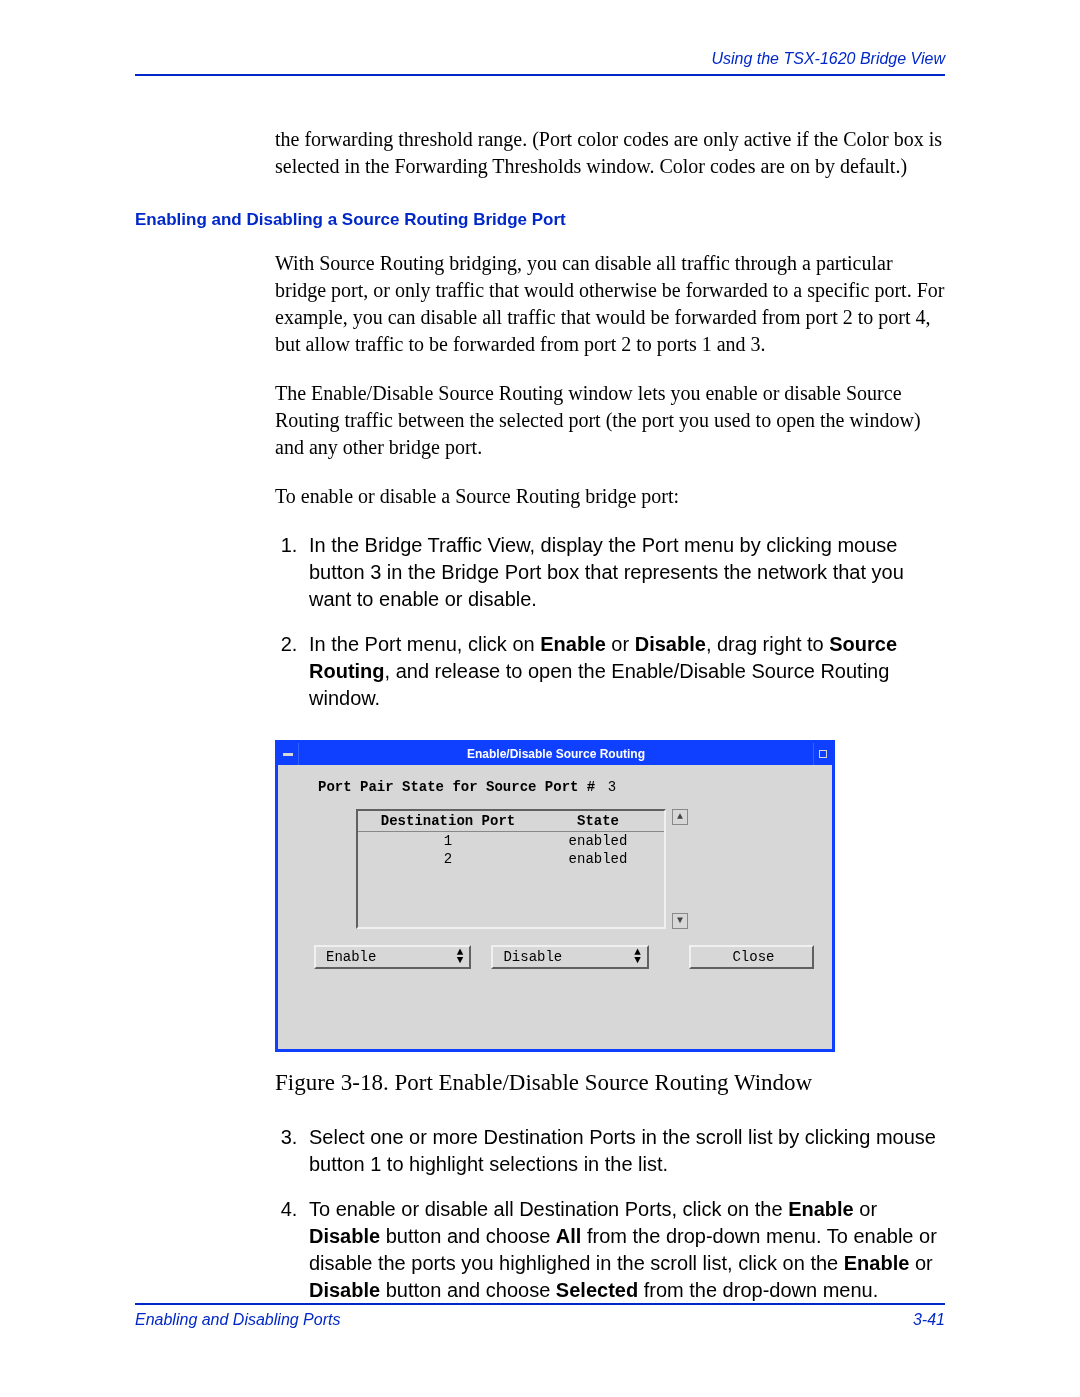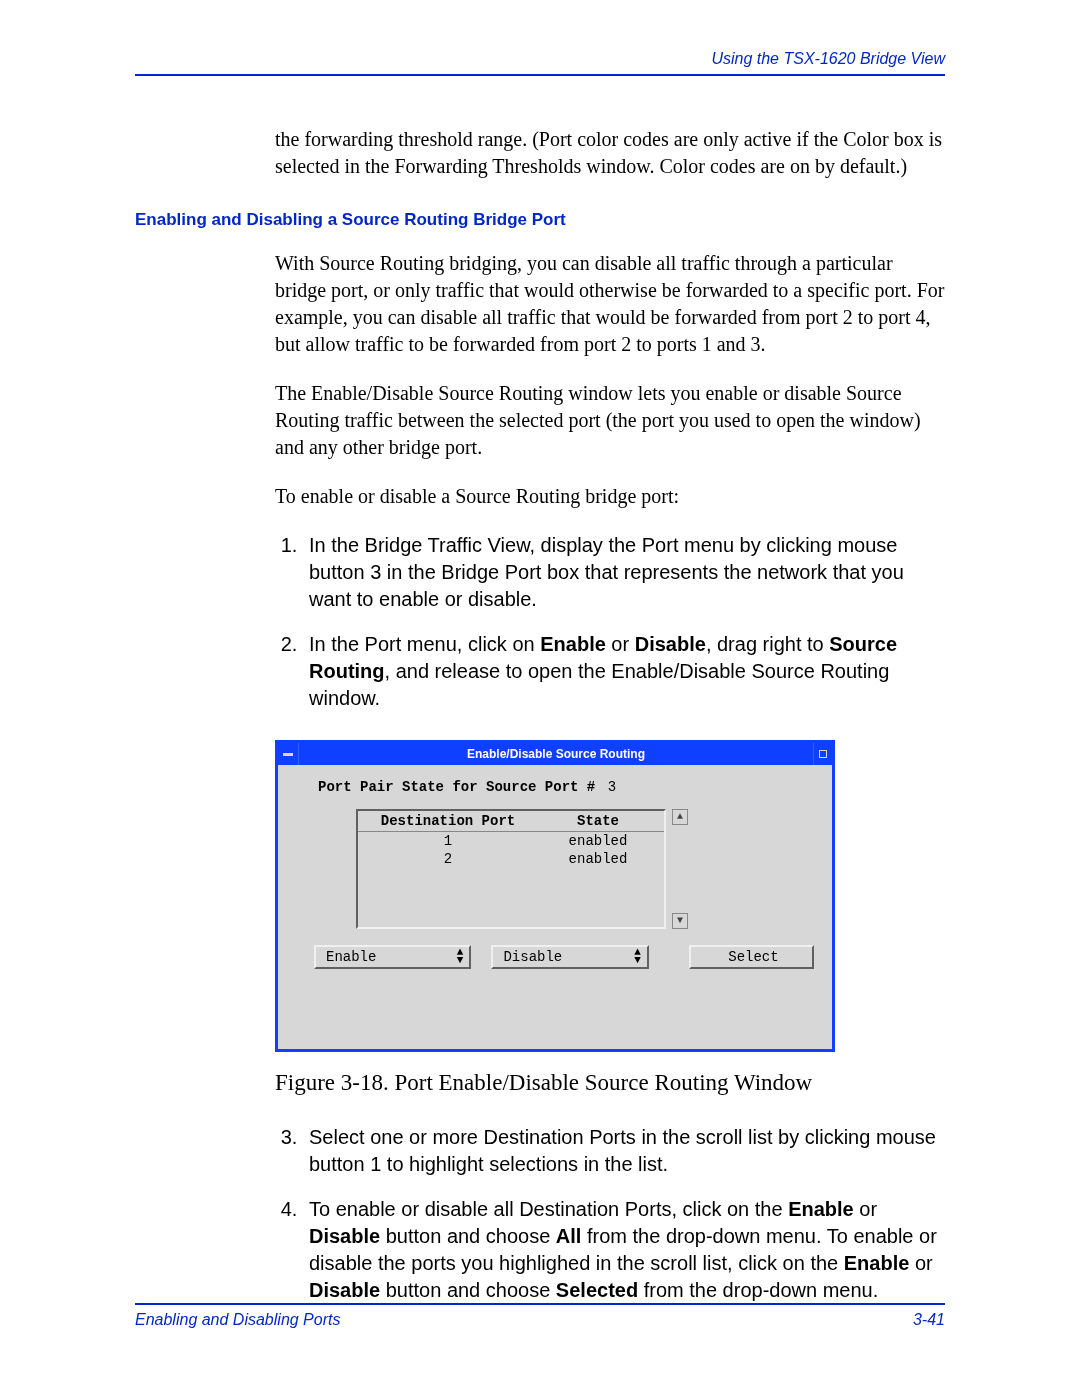--- a/index.html
+++ b/index.html
@@ -309,21 +309,21 @@
           </div>
           <div class="motif-btn" style="width:190px">
             <span>Disable</span>
             <span class="arrows">
                 <span>▲</span>
                 <span>▼</span>
               </span>
           </div>
           <div style="flex:1"></div>
           <div class="motif-btn motif-close">
-            <span>Select</span>
+            <span>Close</span>
           </div>
         </div>
       </div>
     </div>
   </div>
 
   <div class="figure-caption">Figure 3-18. Port Enable/Disable Source Routing Window</div>
 
   <ol class="steps" start="3">
     <li>Select one or more Destination Ports in the scroll list by clicking mouse button 1 to highlight selections in the list.</li>

